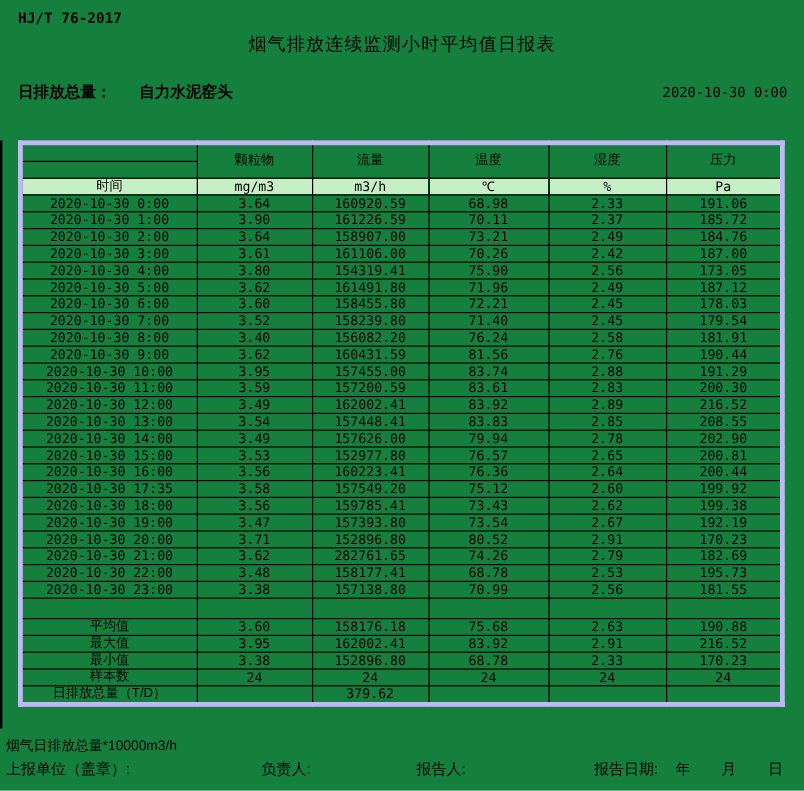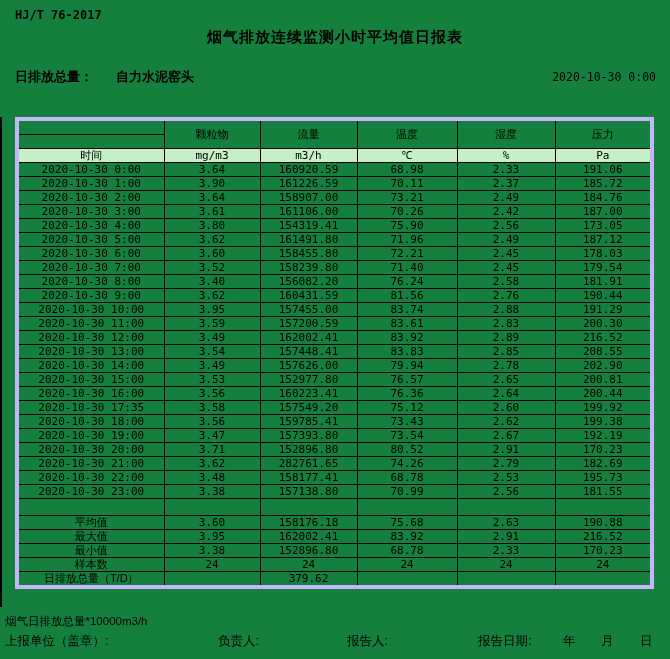--- a/index.html
+++ b/index.html
@@ -1,21 +1,21 @@
 <!DOCTYPE html>
 <html><head>
 <meta charset="utf-8">
 <style>
   html,body{margin:0;padding:0;background:#fff;}
   .page{position:relative;width:670px;height:659px;background:#15803d;overflow:hidden;
         font-family:"Liberation Sans","DejaVu Sans",sans-serif;color:#000;}
   .standard{position:absolute;left:15px;top:8px;font-size:12px;font-weight:bold;
             font-family:"DejaVu Sans Mono","Liberation Mono",monospace;}
   .title{position:absolute;left:0;top:28px;width:100%;text-align:center;
-         font-size:15px;font-weight:bold;letter-spacing:1px;}
+         font-size:15px;font-weight:normal;letter-spacing:1px;}
   .source-row{position:absolute;left:15px;top:68px;font-size:13px;font-weight:bold;}
   .source-name{margin-left:23px;}
   .report-dt{position:absolute;right:14px;top:70px;font-size:11.5px;font-weight:normal;
              font-family:"DejaVu Sans Mono","Liberation Mono",monospace;}
   .frame-line{position:absolute;left:0;top:117px;width:2px;height:490px;background:#000;}
   table.report{border-collapse:collapse;table-layout:fixed;position:absolute;left:15px;top:117px;
                width:635px;border:4px solid #c4b5fd;}
   table.report td{border:1px solid #000;padding:0;height:13px;line-height:13px;
                   text-align:center;font-size:11px;overflow:hidden;white-space:nowrap;}
   tr.green td{background:#c6efc6;}
@@ -24,21 +24,21 @@
   td.time,td.num{font-family:"DejaVu Sans Mono","Liberation Mono",monospace;font-size:10.5px;}
   td.time-label{font-size:12px;margin-left:16px;}
   tr.spacer td{height:16px;}
   td.slabel{font-size:11.5px;}
   .foot-note{position:absolute;left:5px;top:614px;font-size:11.5px;}
   .foot-sign{position:absolute;left:0;top:633px;width:670px;height:18px;font-size:12.5px;}
   .foot-sign span{position:absolute;white-space:nowrap;}
   .fs-unit{left:5px;}
   .fs-resp{left:218px;}
   .fs-reporter{left:347px;}
-  .fs-date{left:478px;}
+  .fs-date{left:495px;}
   .fs-year{left:563px;}
   .fs-month{left:601px;}
   .fs-day{left:640px;}
 </style>
 </head>
 <body>
 
 <div class="page">
   <div class="standard">HJ/T 76-2017</div>
   <div class="title">烟气排放连续监测小时平均值日报表</div>

